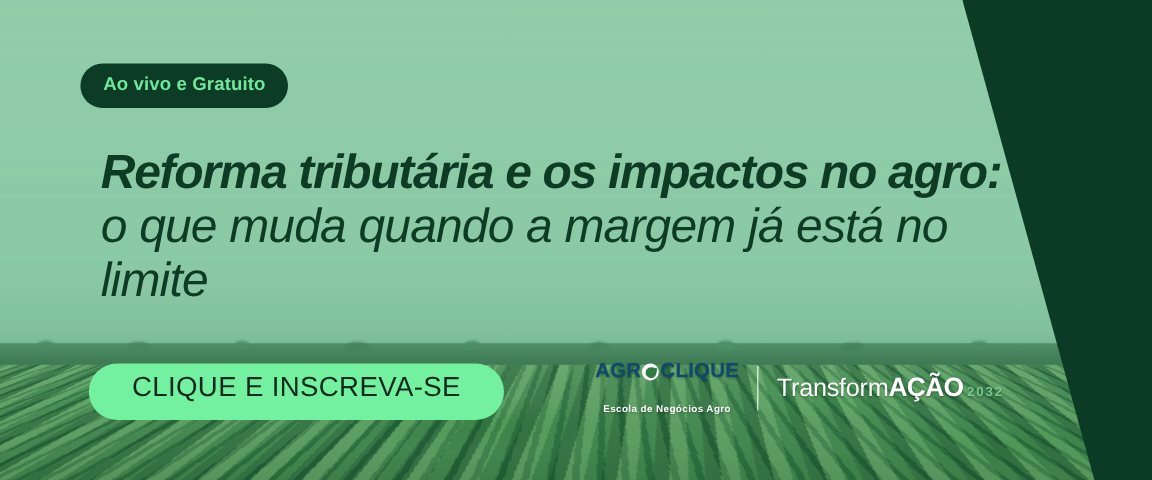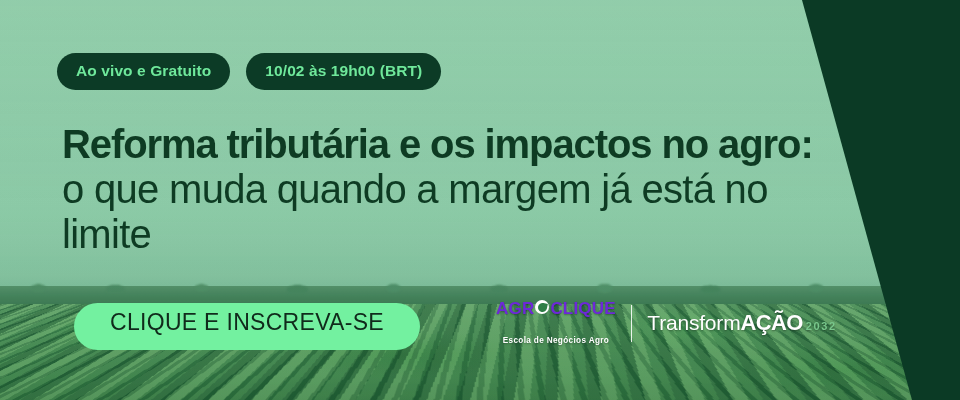--- a/index.html
+++ b/index.html
@@ -124,47 +124,48 @@
   .wedge {
     position:absolute; inset:0;
     background:#0b3a25;
     clip-path:polygon(802px 0, 960px 0, 960px 400px, 912px 400px);
     pointer-events:none;
   }
 
   
   .badges {
     position:absolute;
-    left:57px; top:53px;
-    display:flex; align-items:center; gap:16px;
+    left:67px; top:53px;
+    display:flex; align-items:center; gap:2px;
     z-index:6;
   }
   .badge {
     background:#0c3b26;
     color:#6fe89b;
     border-radius:999px;
     font-size:15.5px;
     font-weight:600;
     letter-spacing:.1px;
     line-height:1;
     padding:10px 19px 11px;
     white-space:nowrap;
   }
 
   
   .headline {
     position:absolute;
-    left:62px; top:122px;
+    left:84px; top:122px;
     width:760px;
     z-index:6;
     color:#0e3b23;
     font-size:40px;
     line-height:45px;
     letter-spacing:-.7px;
     font-weight:400;
+    font-style:italic;
   }
   .headline b {
     font-weight:800;
     letter-spacing:-1.1px;
   }
 
   
   .cta {
     position:absolute;
     left:74px; top:303px;
@@ -187,22 +188,22 @@
   .logos {
     position:absolute;
     left:496px; top:302px;
     z-index:6;
     display:flex; align-items:center; gap:15px;
     height:42px;
   }
 
   .agro { display:flex; flex-direction:column; align-items:center; }
   .agro-word {
-    display:flex; align-items:flex-start;
-    color:#6d28d9;
+    display:flex; align-items:flex-end;
+    color:#0c4a6e;
     font-size:17px;
     font-weight:800;
     letter-spacing:.2px;
     line-height:1;
     text-shadow:0 1px 2px rgba(0,0,0,.35);
   }
   .emblem {
     width:14px; height:14px;
     border-radius:50%;
     background:#ffffff;
@@ -272,21 +273,20 @@
     <div class="rows"></div>
     <div class="rows2"></div>
     <div class="field-tex"></div>
     <div class="wash"></div>
   </div>
 
   <div class="wedge"></div>
 
   <div class="badges">
     <span class="badge">Ao vivo e Gratuito</span>
-    <span class="badge">10/02 às 19h00 (BRT)</span>
   </div>
 
   <h1 class="headline">
     <b>Reforma tributária e os impactos no agro:</b><span> o que muda quando a margem já está no limite</span>
   </h1>
 
   <button class="cta">CLIQUE E INSCREVA-SE</button>
 
   <div class="logos">
 

